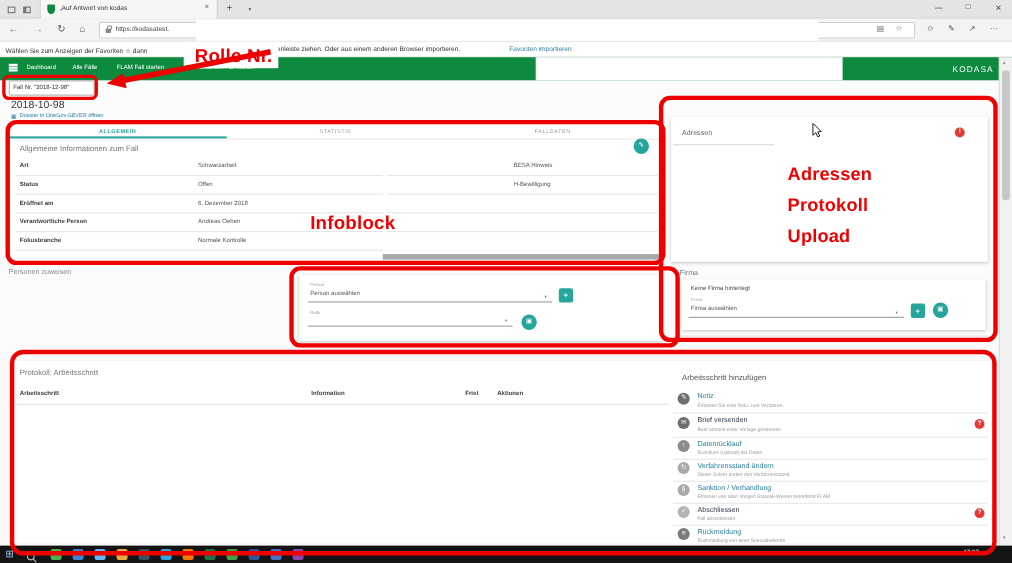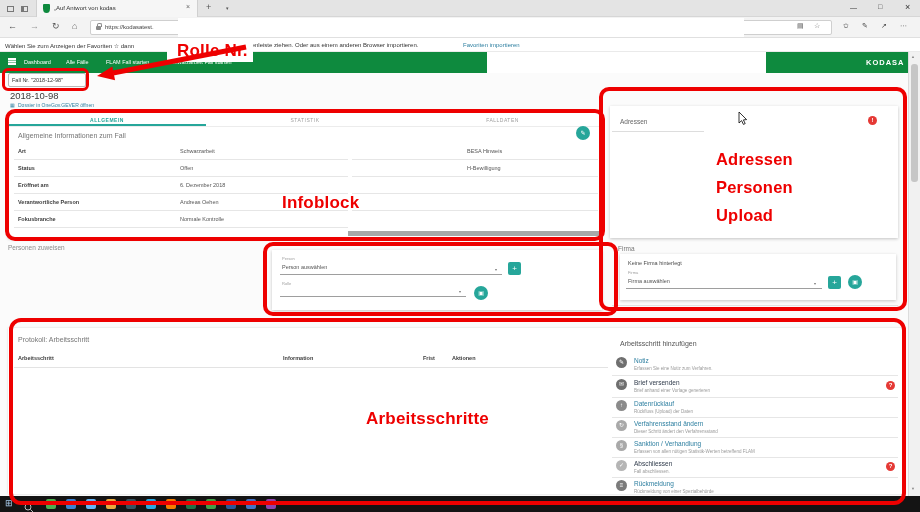--- a/index.html
+++ b/index.html
@@ -69,21 +69,21 @@
   <span class="abs nw" style="left:5px;top:42px;font-size:6px;color:#333;">Wählen Sie zum Anzeigen der Favoriten ☆ dann</span>
   <span class="abs nw" style="left:250px;top:42px;font-size:6px;color:#333;">tenleiste ziehen. Oder aus einem anderen Browser importieren.</span>
   <span class="abs nw link" style="left:463px;top:42px;font-size:6px;">Favoriten importieren</span>
 
   <div class="abs" style="left:0;top:52px;width:920px;height:21px;background:#0E8A3E;"></div>
   <span class="burger" style="left:8px;top:58px;"></span>
   <span class="navitem" style="left:24px;top:59px;">Dashboard</span>
   <span class="navitem" style="left:66px;top:59px;">Alle Fälle</span>
   <span class="navitem" style="left:106px;top:59px;">FLAM Fall starten</span>
   <span class="navitem" style="left:168px;top:59px;">Schwarzarbeit Fall starten</span>
-  <span class="abs nw" style="left:866px;top:58px;font-size:7.5px;color:#fff;font-weight:bold;letter-spacing:1px;">KODASA</span>
+  <span class="abs nw" style="left:866px;top:58px;font-size:7.5px;color:#fff;font-weight:normal;letter-spacing:1px;">KODASA</span>
 
   <div class="abs" style="left:908px;top:52px;width:12px;height:444px;background:#F1F1F1;border-left:1px solid #DCDCDC;"></div>
   <span class="abs" style="left:911px;top:54px;font-size:4px;color:#888;">▲</span>
   <div class="abs" style="left:910.5px;top:64px;width:7px;height:118px;background:#C6C6C6;border-radius:3px;"></div>
   <span class="abs" style="left:911px;top:486px;font-size:4px;color:#888;">▼</span>
 
   <div class="abs" style="left:8px;top:73px;width:78px;height:14px;background:#fff;border:1px solid #B9B9B9;border-radius:2px;"></div>
   <span class="abs nw" style="left:12px;top:77px;font-size:5.5px;color:#333;">Fall Nr. "2018-12-98"</span>
   <span class="abs nw" style="left:10px;top:90px;font-size:9.5px;color:#3A3A3A;">2018-10-98</span>
   <span class="abs" style="left:10px;top:102px;font-size:5px;color:#2D7FA0;">▦</span>
@@ -234,17 +234,16 @@
   <div class="redbox" style="left:9px;top:318px;width:897px;height:187px;border-radius:12px;"></div>
 
   <svg width="920" height="512" style="position:absolute;left:0;top:0;z-index:44;pointer-events:none;">
     <line x1="246" y1="47" x2="113" y2="73" stroke="#EE0000" stroke-width="5"></line>
     <polygon points="97,76 115.1,80.2 112.3,66.4" fill="#EE0000"></polygon>
   </svg>
 
   <span class="redtext nw" style="left:177px;top:41px;font-size:17px;">Rolle Nr.</span>
   <span class="redtext nw" style="left:282px;top:162px;font-size:17px;margin-top:31px;">Infoblock</span>
   <span class="redtext nw" style="left:716px;top:150px;font-size:16.5px;">Adressen</span>
-  <span class="redtext nw" style="left:716px;top:178px;font-size:16.5px;">Personen</span>
+  <span class="redtext nw" style="left:716px;top:178px;font-size:16.5px;">Protokoll</span>
   <span class="redtext nw" style="left:716px;top:206px;font-size:16.5px;">Upload</span>
-  <span class="redtext nw" style="left:366px;top:409px;font-size:17px;">Arbeitsschritte</span>
 
 </div>
 
 </body></html>

